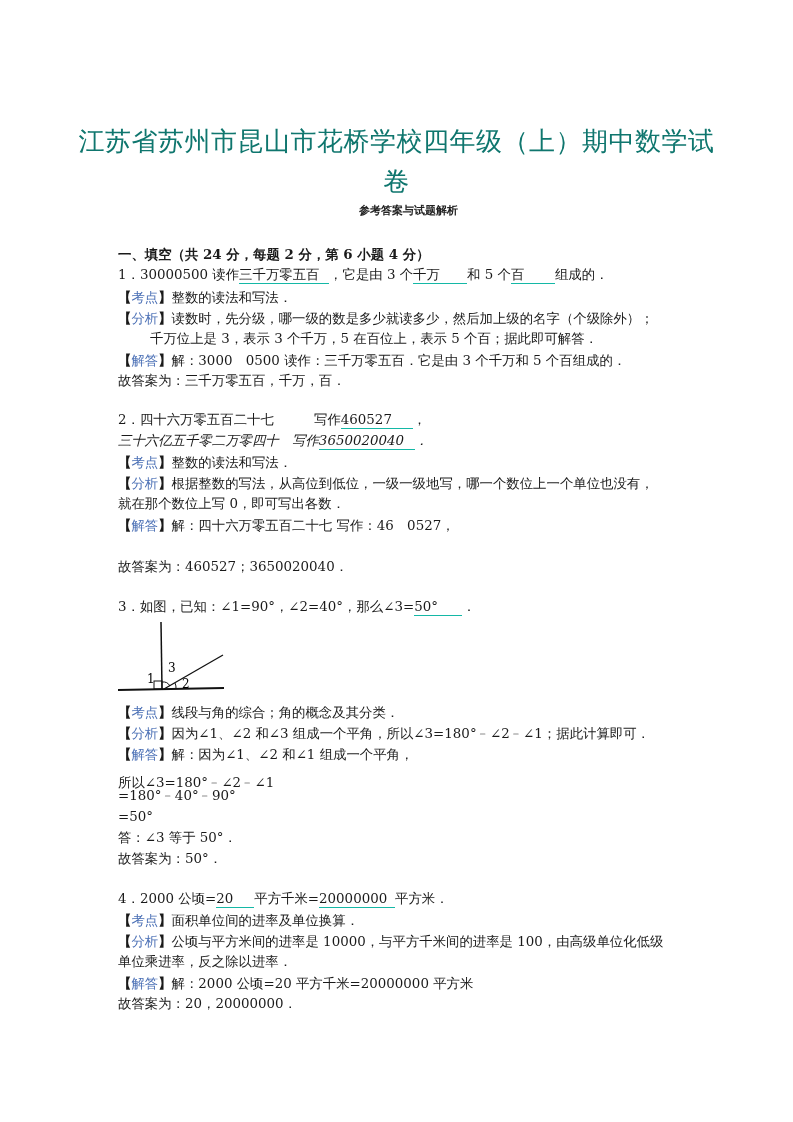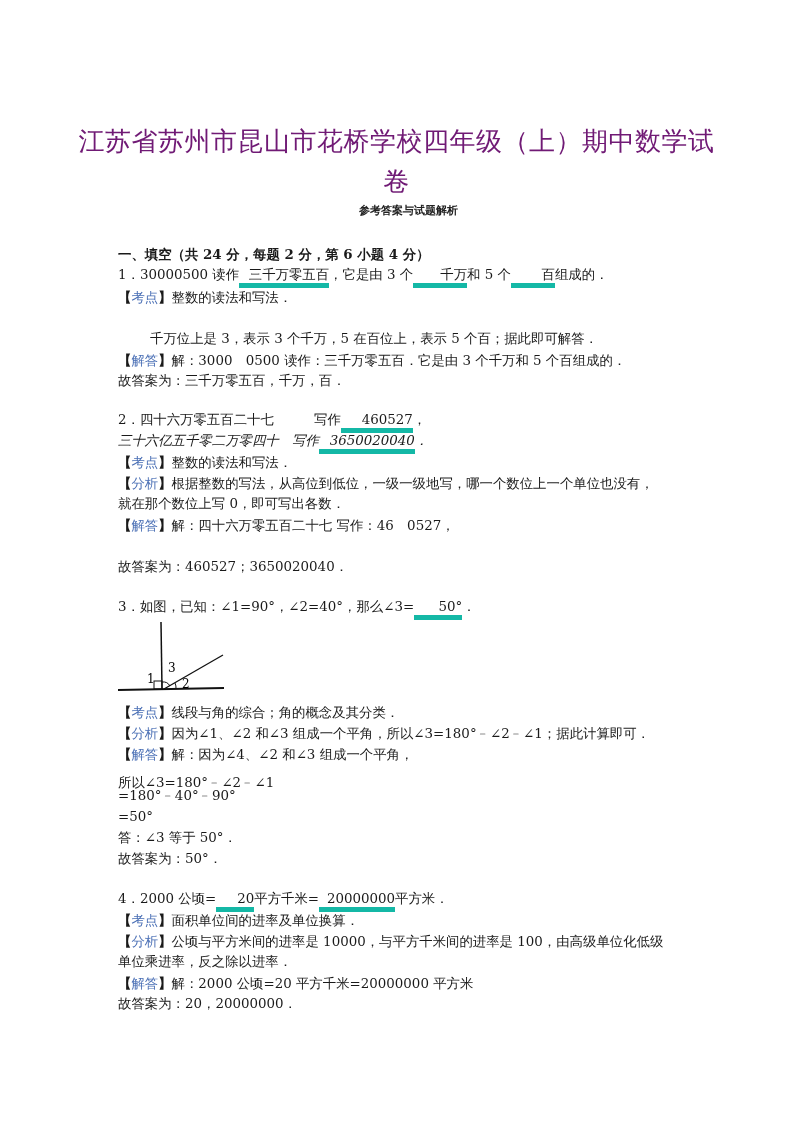--- a/index.html
+++ b/index.html
@@ -1,47 +1,48 @@
 <!DOCTYPE html>
 <html><head>
 <meta charset="utf-8">
 <style>
   html, body { margin: 0; padding: 0; background: #ffffff; }
   body { width: 793px; height: 1122px; position: relative; overflow: hidden;
          font-family: "DejaVu Serif", "Liberation Serif", serif; color: #1a1a1a; }
   .page { position: absolute; left: 0; top: 0; width: 793px; height: 1122px; }
   .title { position: absolute; left: 0; width: 793px; text-align: center;
            font-family: "DejaVu Sans", "Liberation Sans", sans-serif;
-           font-size: 26px; letter-spacing: 0.5px; color: #701a75; }
+           font-size: 26px; letter-spacing: 0.5px; color: #0f766e; }
   .title1 { top: 124px; }
   .title2 { top: 164px; }
   .subtitle { position: absolute; top: 203px; left: 0; width: 793px; text-align: center;
               font-family: "DejaVu Sans", "Liberation Sans", sans-serif; font-size: 11px; font-weight: bold; color: #222; padding-left: 12px; }
   .line { position: absolute; left: 118px; font-size: 13.4px; white-space: nowrap; line-height: 20px; }
   .sec { font-weight: bold; }
   .tag { color: #4a6fb5; }
   .tag b { color: #1a1a1a; font-weight: bold; }
-  .blank { display: inline-block; border-bottom: 5px solid #14b8a6; text-align: right; line-height: 16px; }
+  .blank { display: inline-block; border-bottom: 1px solid #14b8a6; text-align: left; line-height: 16px; }
   .fig { position: absolute; left: 118px; top: 620px; width: 112px; height: 76px; }
 </style>
 </head>
 <body>
 
 <div class="page">
 
   <div class="title title1">江苏省苏州市昆山市花桥学校四年级（上）期中数学试</div>
   <div class="title title2">卷</div>
   <div class="subtitle">参考答案与试题解析</div>
 
   <div class="line sec" style="top:244px;">一、填空（共 24 分，每题 2 分，第 6 小题 4 分）</div>
 
   <div class="line" style="top:265px;">
     <span>1．30000500 读作</span><span class="blank" style="width:90px;">三千万零五百</span><span>，它是由 3 个</span><span class="blank" style="width:54px;">千万</span><span>和 5 个</span><span class="blank" style="width:44px;">百</span><span>组成的．</span>
   </div>
   <div class="line" style="top:287px;"><span class="tag"><b>【</b><span>考点</span><b>】</b></span><span>整数的读法和写法．</span></div>
+  <div class="line" style="top:308px;"><span class="tag"><b>【</b><span>分析</span><b>】</b></span><span>读数时，先分级，哪一级的数是多少就读多少，然后加上级的名字（个级除外）；</span></div>
   <div class="line" style="top:329px;margin-left:32px;">千万位上是 3，表示 3 个千万，5 在百位上，表示 5 个百；据此即可解答．</div>
   <div class="line" style="top:350px;"><span class="tag"><b>【</b><span>解答</span><b>】</b></span><span>解：3000　0500 读作：三千万零五百．它是由 3 个千万和 5 个百组成的．</span></div>
   <div class="line" style="top:371px;">故答案为：三千万零五百，千万，百．</div>
 
   <div class="line" style="top:410px;">
     <span>2．四十六万零五百二十七　　　写作</span><span class="blank" style="width:72px;">460527</span><span>，</span>
   </div>
   <div class="line" style="top:431px;font-style:italic;">
     <span>三十六亿五千零二万零四十　写作</span><span class="blank" style="width:96px;">3650020040</span><span>．</span>
   </div>
@@ -62,21 +63,21 @@
     <rect x="36" y="61" width="8" height="8" fill="none" stroke="#111" stroke-width="1"></rect>
     <path d="M44 62 A8 8 0 0 1 52 66" fill="none" stroke="#111" stroke-width="1"></path>
     <path d="M58 69 A12 12 0 0 0 57 63" fill="none" stroke="#111" stroke-width="1"></path>
     <text x="29" y="63" font-size="12" font-family="DejaVu Serif, serif">1</text>
     <text x="50" y="52" font-size="12" font-family="DejaVu Serif, serif">3</text>
     <text x="64" y="68" font-size="12" font-family="DejaVu Serif, serif">2</text>
   </svg>
 
   <div class="line" style="top:702px;"><span class="tag"><b>【</b><span>考点</span><b>】</b></span><span>线段与角的综合；角的概念及其分类．</span></div>
   <div class="line" style="top:723px;"><span class="tag"><b>【</b><span>分析</span><b>】</b></span><span>因为∠1、∠2 和∠3 组成一个平角，所以∠3=180°﹣∠2﹣∠1；据此计算即可．</span></div>
-  <div class="line" style="top:744px;"><span class="tag"><b>【</b><span>解答</span><b>】</b></span><span>解：因为∠4、∠2 和∠3 组成一个平角，</span></div>
+  <div class="line" style="top:744px;"><span class="tag"><b>【</b><span>解答</span><b>】</b></span><span>解：因为∠1、∠2 和∠1 组成一个平角，</span></div>
   <div class="line" style="top:765px;margin-top:8px;">所以∠3=180°﹣∠2﹣∠1</div>
   <div class="line" style="top:786px;">=180°﹣40°﹣90°</div>
   <div class="line" style="top:807px;">=50°</div>
   <div class="line" style="top:828px;">答：∠3 等于 50°．</div>
   <div class="line" style="top:849px;">故答案为：50°．</div>
 
   <div class="line" style="top:889px;">
     <span>4．2000 公顷=</span><span class="blank" style="width:38px;">20</span><span>平方千米=</span><span class="blank" style="width:76px;">20000000</span><span>平方米．</span>
   </div>
   <div class="line" style="top:910px;"><span class="tag"><b>【</b><span>考点</span><b>】</b></span><span>面积单位间的进率及单位换算．</span></div>

